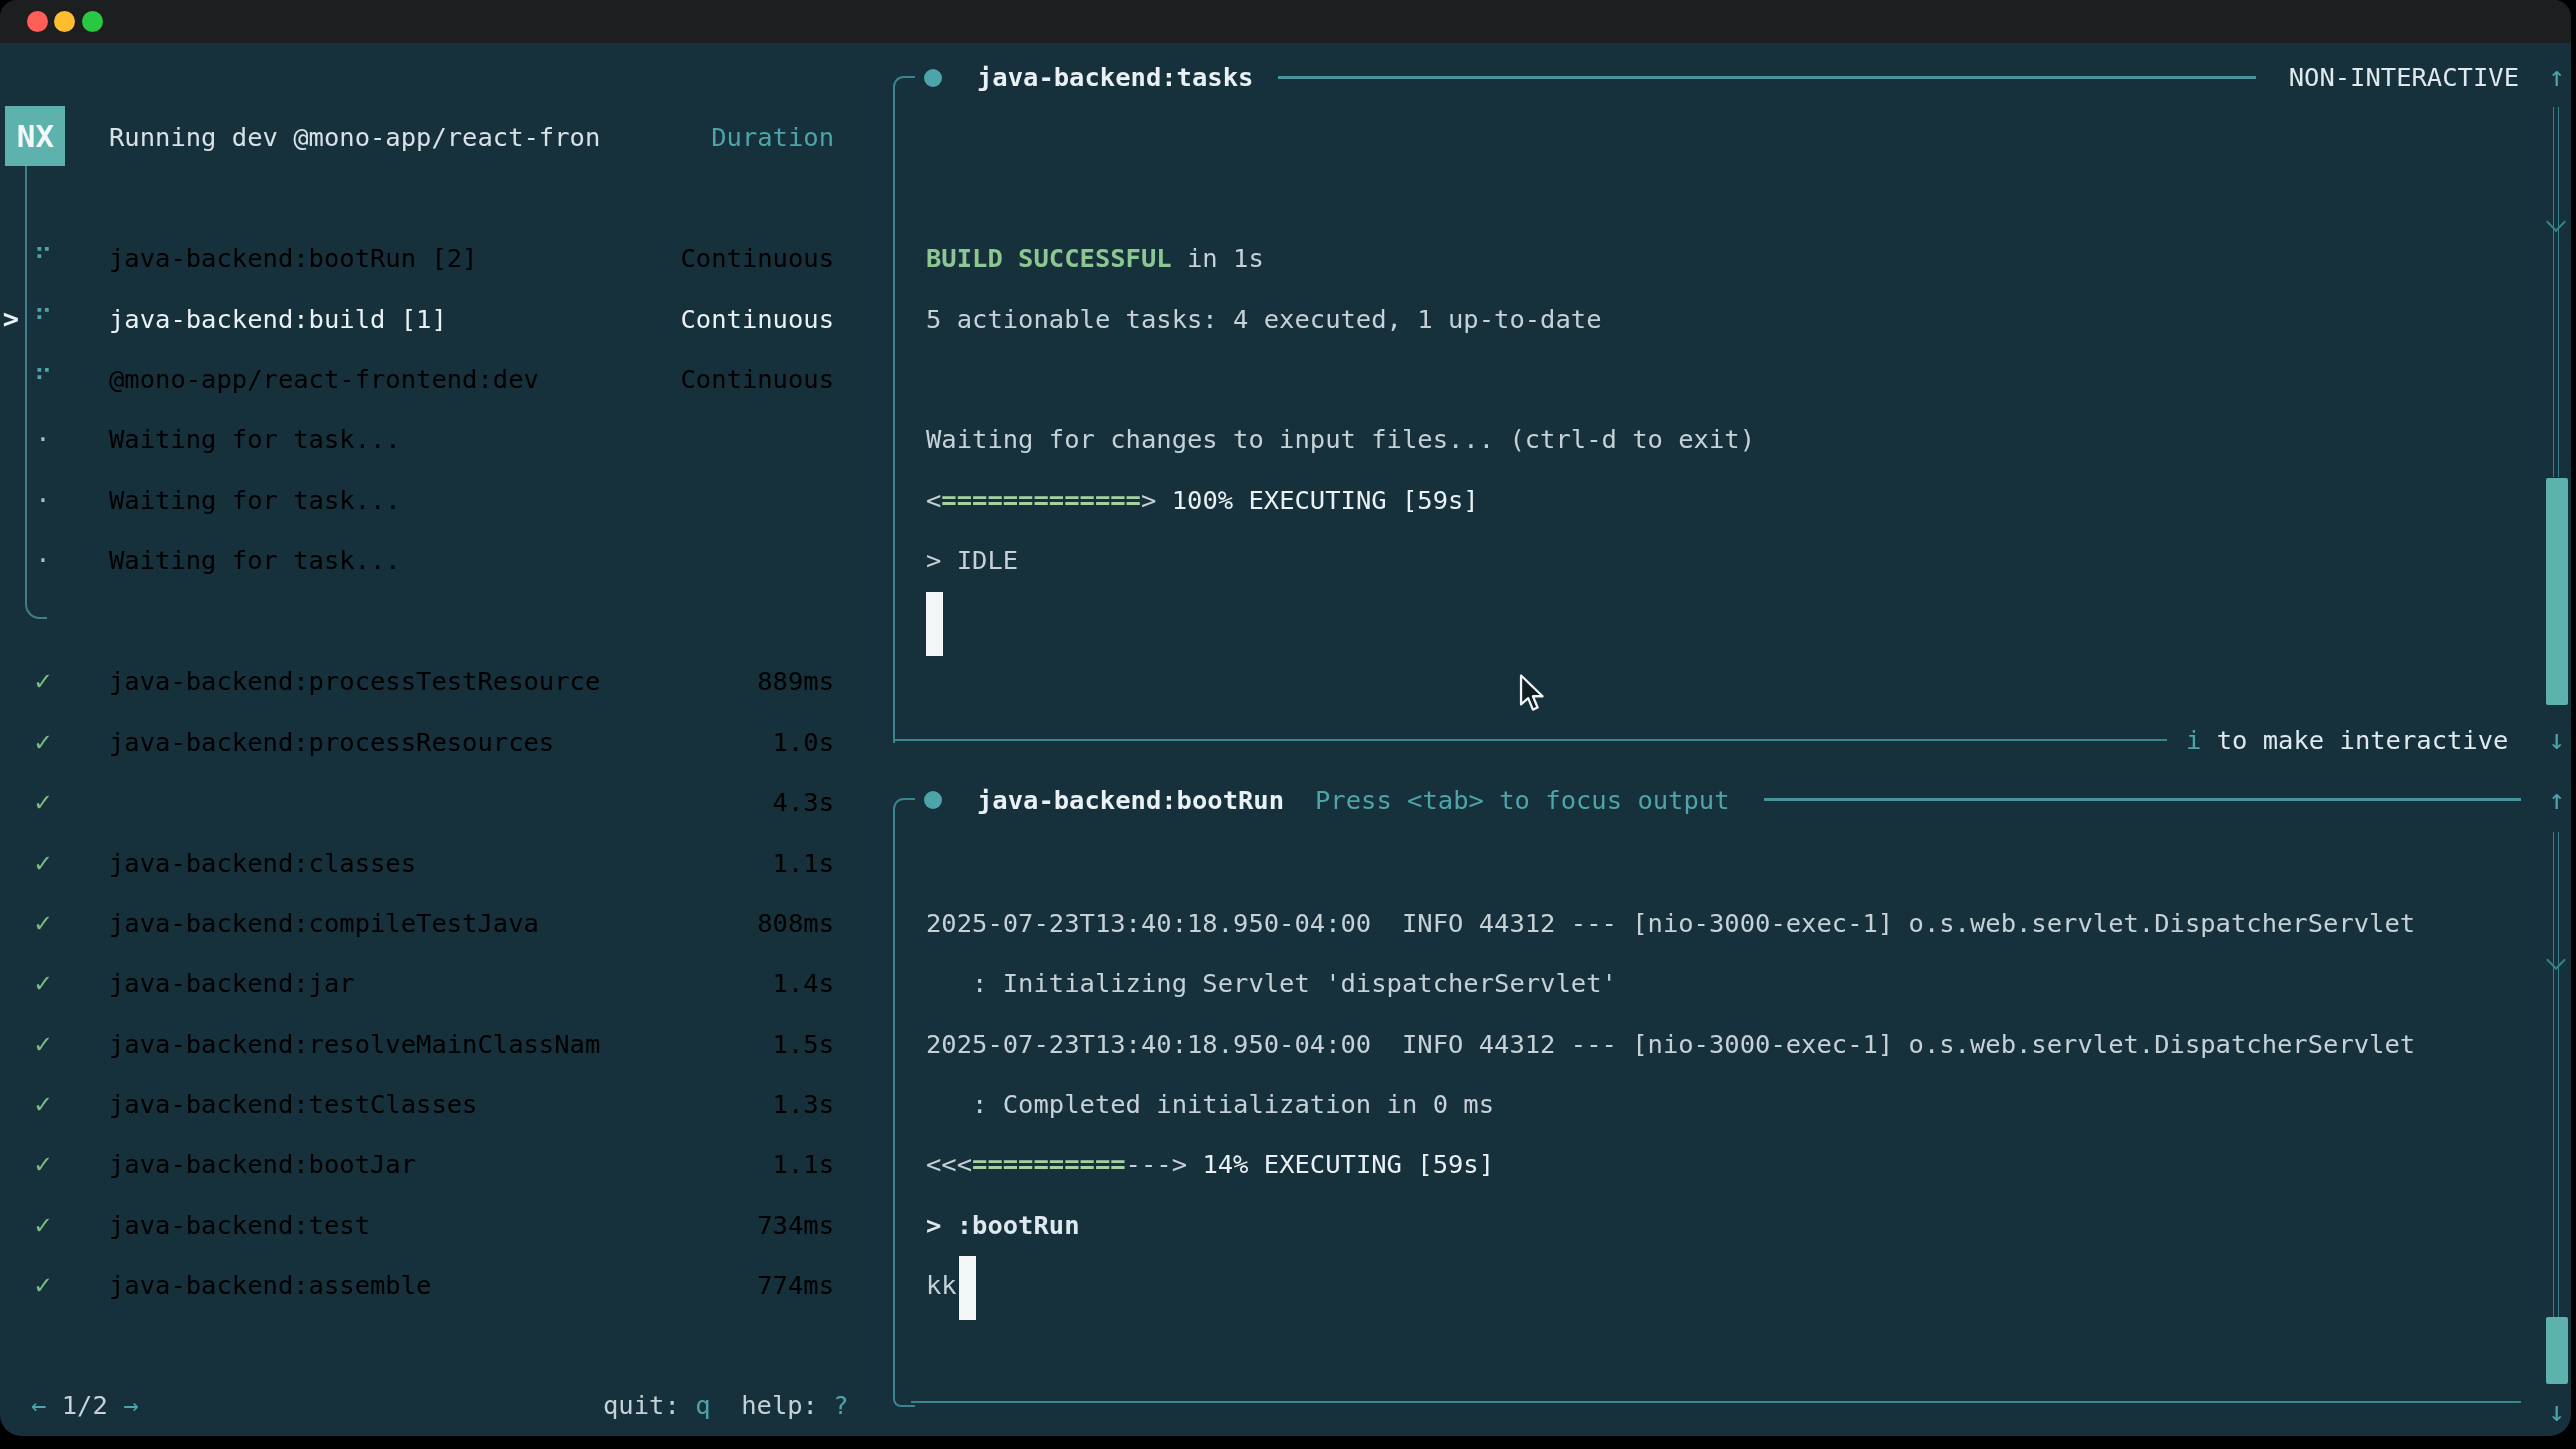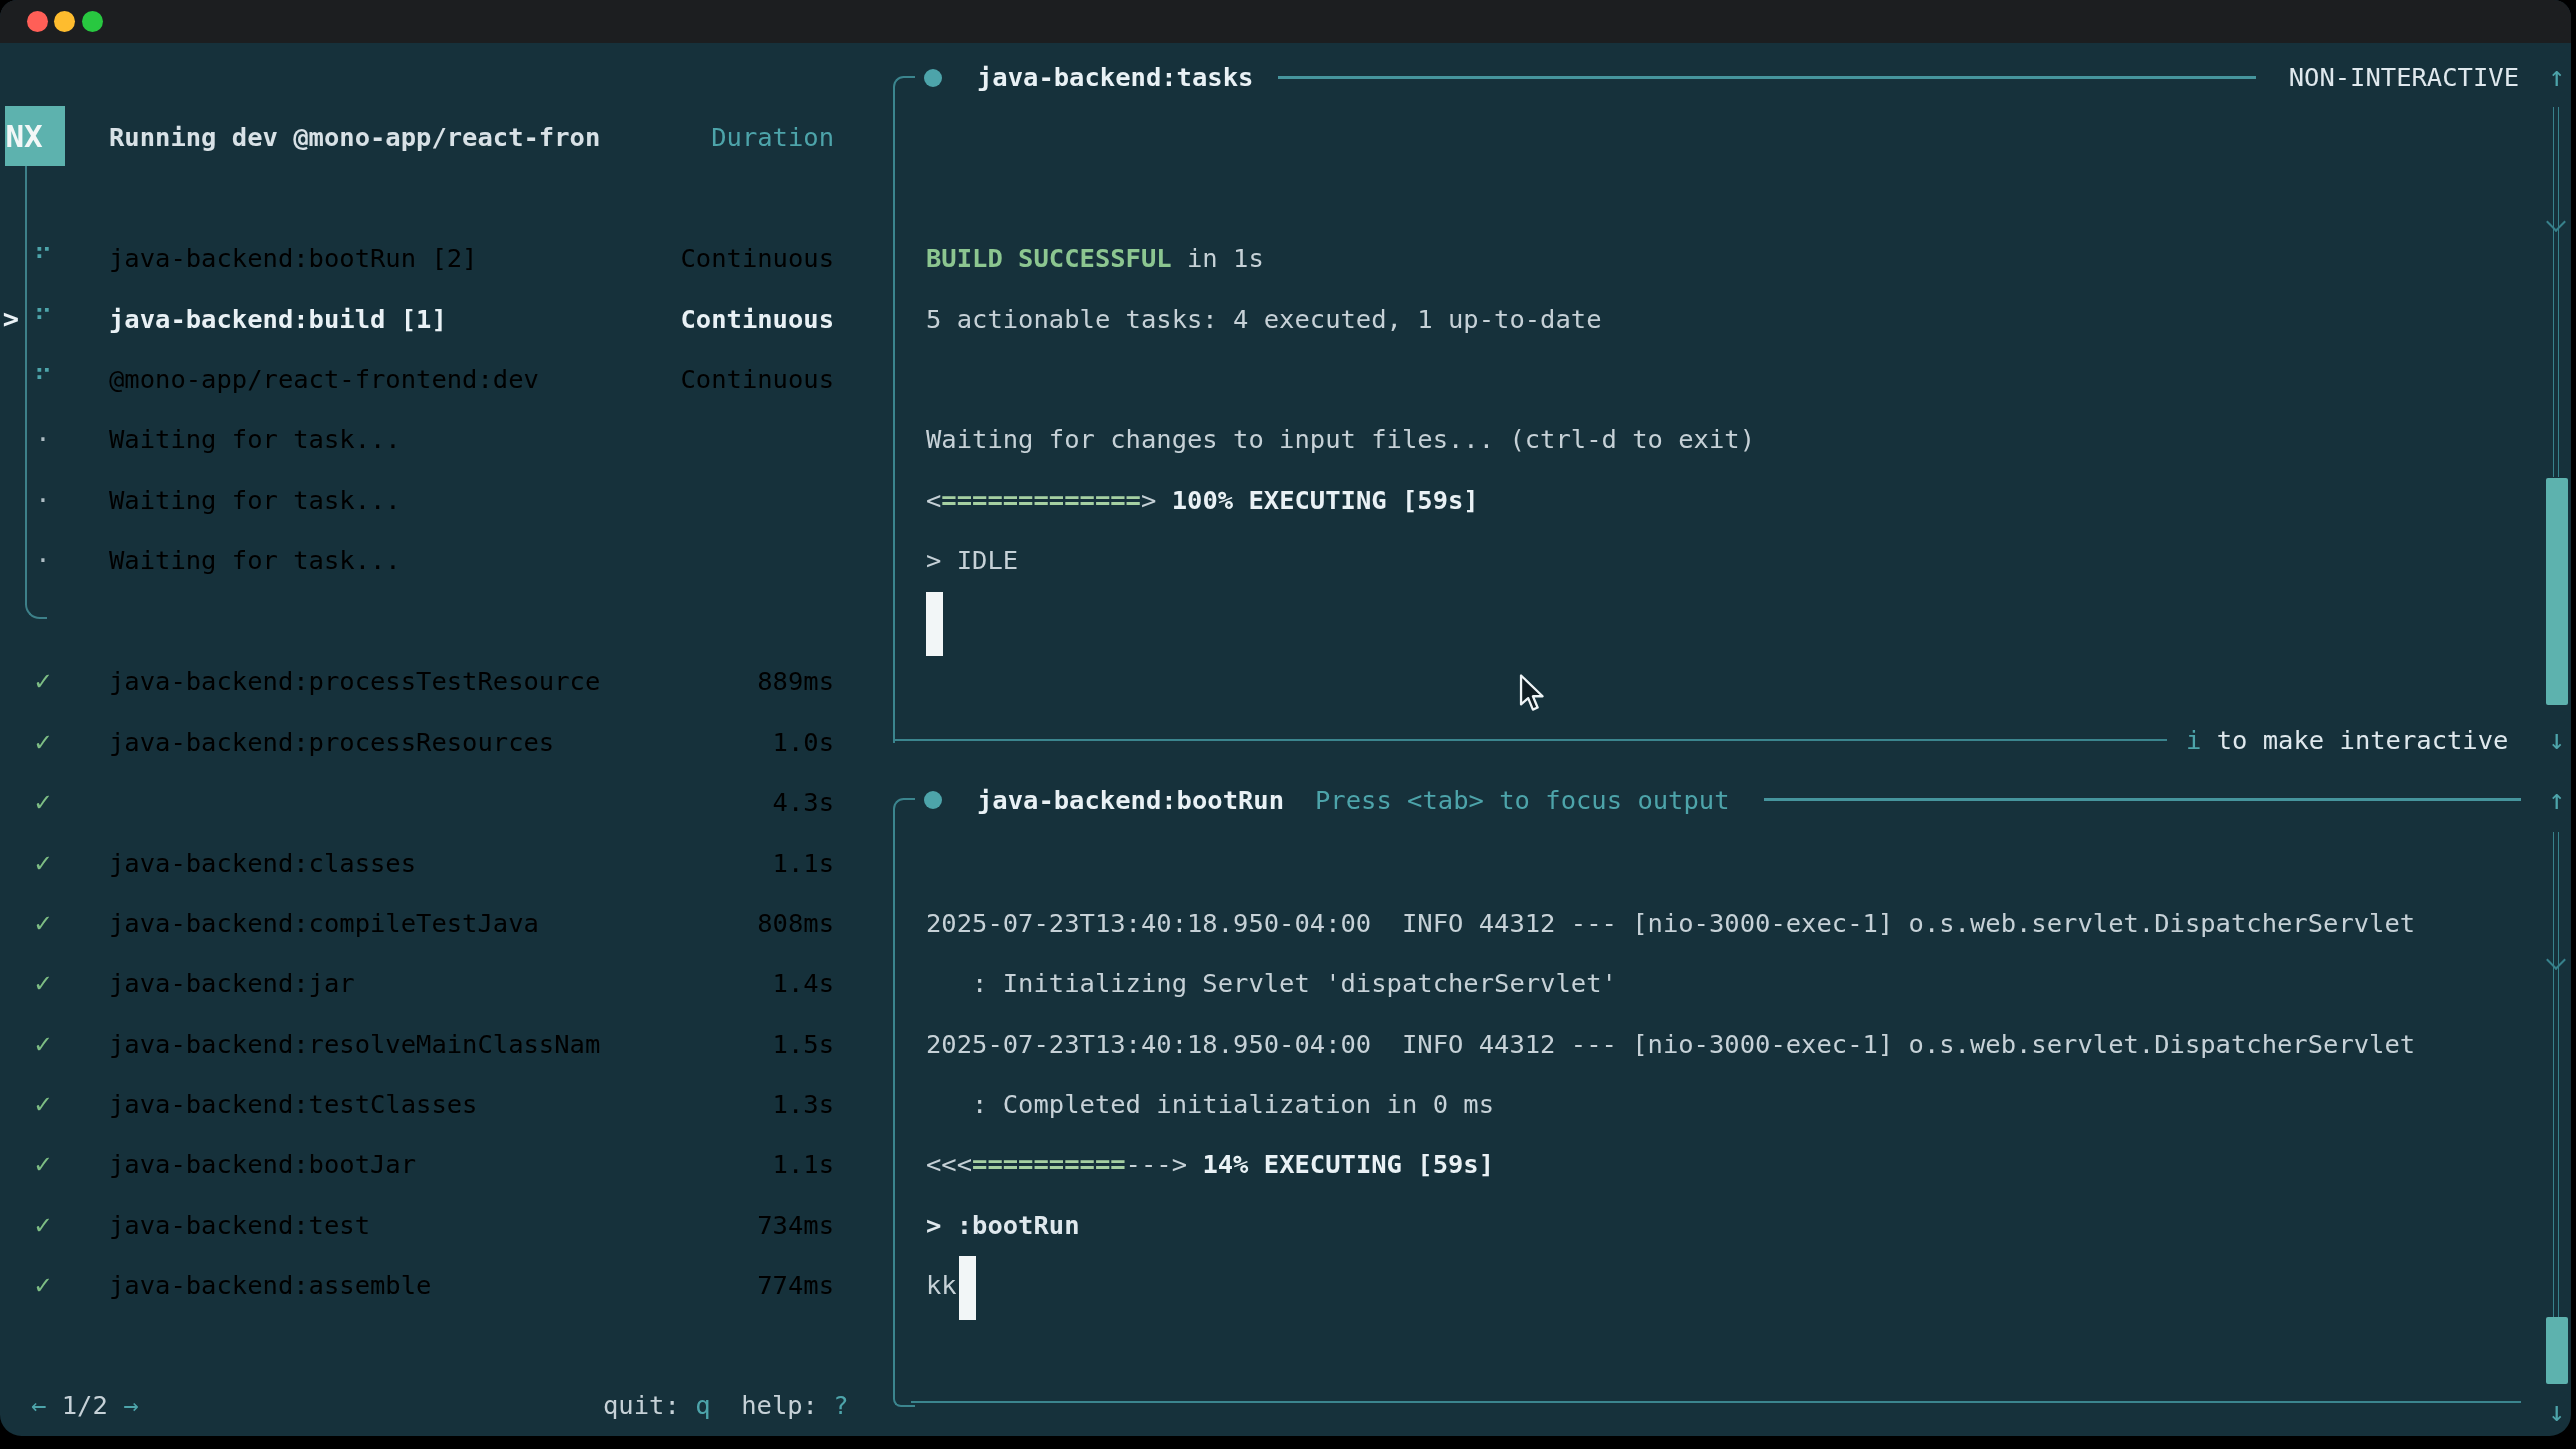--- a/index.html
+++ b/index.html
@@ -7,29 +7,29 @@
        font-family:"DejaVu Sans Mono", monospace;}
   .window{position:absolute;left:0;top:0;width:2571px;height:1436px;
           border-radius:17.4px 17.4px 21.5px 21.5px;overflow:hidden;background:#16313b;}
   .titlebar{position:absolute;left:0;top:0;width:100%;height:43px;background:#1c1e20;}
   .light{position:absolute;top:10.7px;width:21px;height:21px;border-radius:50%;}
   .screen{position:absolute;left:0;top:43px;width:100%;height:1393px;}
 
   
   .t{position:absolute;height:60px;line-height:60px;font-size:25.5px;color:#c6d1d7;
      white-space:pre;}
-  .bright{color:#e9f1f5;font-weight:bold;}
+  .bright{color:#e9f1f5;font-weight:normal;}
   .teal{color:#4da4aa;}
   .green{color:#8cc690;font-weight:bold;}
   .pgreen{color:#a6d0a2;font-weight:bold;}
   .b{font-weight:bold;}
 
   
   .logo{position:absolute;left:5.4px;top:63px;width:60px;height:60px;background:#5db2ae;
-        color:#f2f7f7;font-size:31px;font-weight:bold;text-align:left;line-height:60px;}
+        color:#f2f7f7;font-size:31px;font-weight:bold;text-align:center;line-height:60px;}
   .bracket{position:absolute;left:25px;top:123px;width:20px;height:451px;
            border-left:2px solid #3d8089;border-bottom:2px solid #3d8089;
            border-bottom-left-radius:14.8px;}
   .srow{position:absolute;left:0;width:872px;height:60px;}
   .srow .ic{position:absolute;left:27px;width:32px;text-align:center;height:60px;
             line-height:60px;font-size:25.5px;color:#4da4aa;}
   .srow .ic.dot{color:#aebdc4;}
   .srow .ic.chk{color:#7dbd84;font-size:27px;}
   .srow .nm{position:absolute;left:109px;height:60px;line-height:60px;font-size:25.5px;}
   .srow .dur{position:absolute;right:38px;height:60px;line-height:60px;font-size:25.5px;

